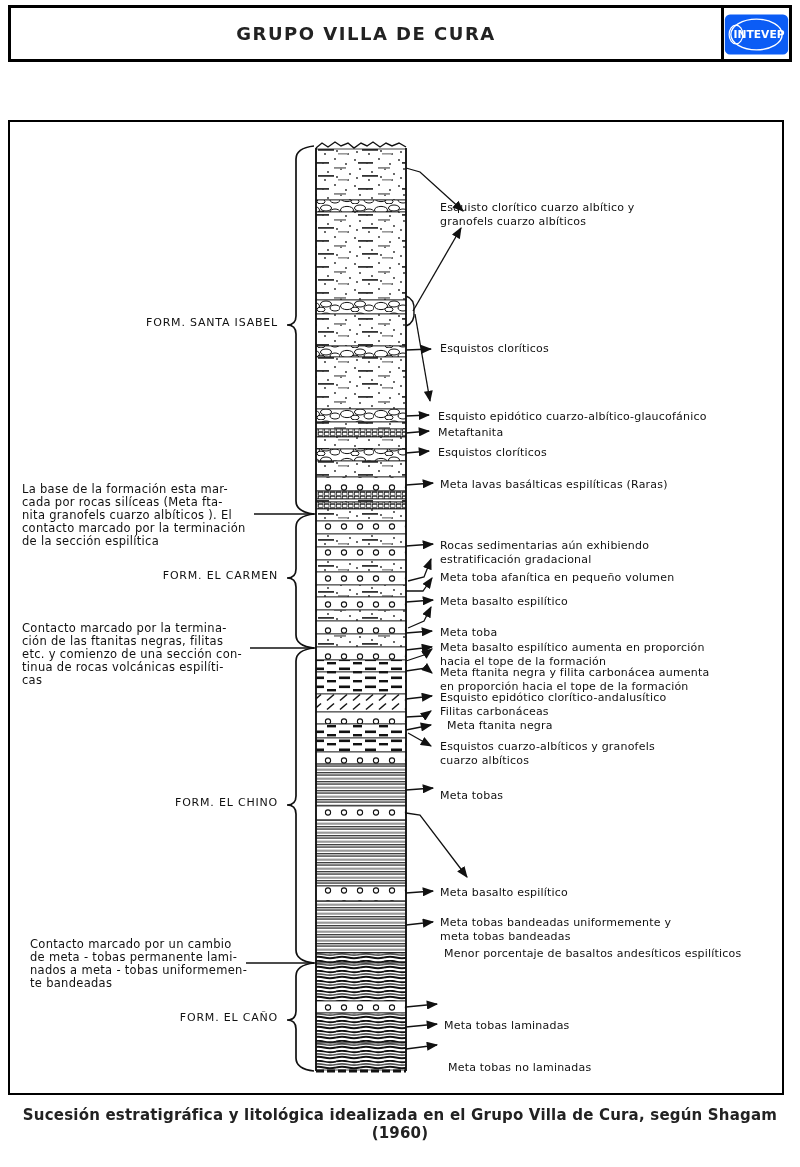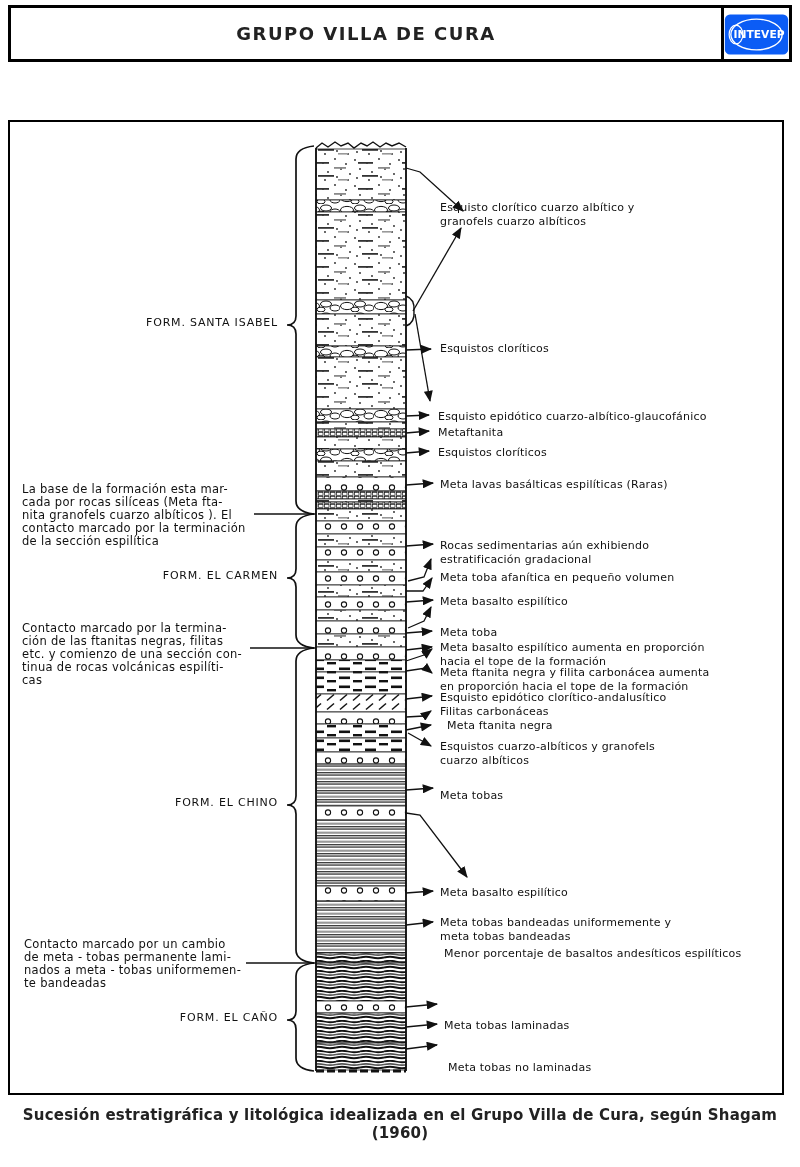--- a/index.html
+++ b/index.html
@@ -214,21 +214,21 @@
         <div>contacto marcado por la terminación</div>
         <div>de la sección espilítica</div>
       </div>
       <div class="contact-note" style="left: 22px; top: 622px;">
         <div>Contacto marcado por la termina-</div>
         <div>ción de las ftanitas negras, filitas</div>
         <div>etc. y comienzo de una sección con-</div>
         <div>tinua de rocas volcánicas espilíti-</div>
         <div>cas</div>
       </div>
-      <div class="contact-note" style="left: 24px; top: 938px;">
+      <div class="contact-note" style="left: 30px; top: 938px;">
         <div>Contacto marcado por un cambio</div>
         <div>de meta - tobas permanente lami-</div>
         <div>nados a meta - tobas uniformemen-</div>
         <div>te bandeadas</div>
       </div>
       <div class="litho-label" style="left: 440px; top: 201px;">
         <div>Esquisto clorítico cuarzo albítico y</div>
         <div>granofels cuarzo albíticos</div>
       </div>
       <div class="litho-label" style="left: 440px; top: 342px;">

